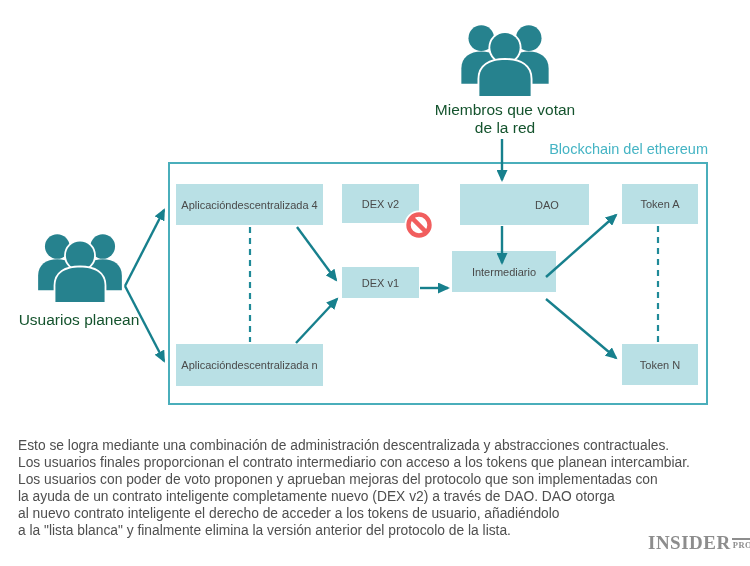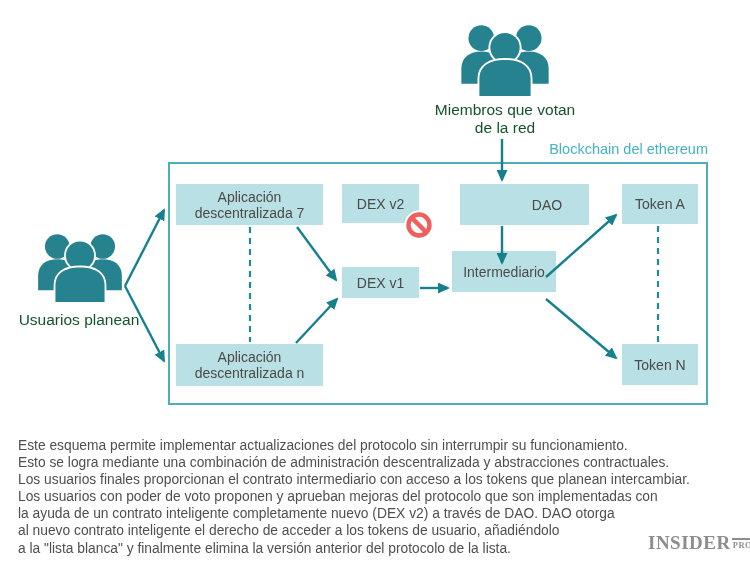--- a/index.html
+++ b/index.html
@@ -18,22 +18,22 @@
     position:absolute;left:168px;top:162px;width:536px;height:239px;
     border:2px solid #4aaebb;background:transparent;
   }
   .frame-label{
     position:absolute;left:420px;top:141px;width:288px;text-align:right;
     color:#45b4c4;font-size:14.5px;font-weight:500;
   }
   
   .node{
     position:absolute;background:#b9e0e5;color:#4a4a4a;
-    display:flex;flex-direction:column;align-items:center;justify-content:center;
-    font-size:14px;font-weight:500;line-height:16px;text-align:center;z-index:2;
+    display:flex;flex-direction:row;align-items:center;justify-content:center;
+    font-size:11px;font-weight:500;line-height:16px;text-align:center;z-index:2;
   }
   .node span{display:block;}
   .n-app1{left:176px;top:184px;width:147px;height:41px;}
   .n-dexv2{left:342px;top:184px;width:77px;height:39px;}
   .n-dao{left:460px;top:184px;width:84px;height:41px;padding-left:45px;}
   .n-tokena{left:622px;top:184px;width:76px;height:40px;}
   .n-dexv1{left:342px;top:267px;width:77px;height:31px;}
   .n-inter{left:452px;top:251px;width:104px;height:41px;text-align:center;}
   .n-appn{left:176px;top:344px;width:147px;height:42px;}
   .n-tokenn{left:622px;top:344px;width:76px;height:41px;}
@@ -97,21 +97,21 @@
         <circle cx="50" cy="27" r="15.5"></circle>
         <path d="M23,78 V60 C23,46 34,40 50,40 C66,40 77,46 77,60 V78 Z"></path>
       </g>
     </g>
   </svg>
 
   <div class="actor-label" style="left:6px;top:311px;width:146px;">Usuarios planean</div>
 
   <div class="node n-app1">
     <span>Aplicación</span>
-    <span>descentralizada 7</span>
+    <span>descentralizada 4</span>
   </div>
   <div class="node n-dexv2">
     <span>DEX v2</span>
   </div>
   <div class="node n-dao">
     <span>DAO</span>
   </div>
   <div class="node n-tokena">
     <span>Token A</span>
   </div>
@@ -152,21 +152,20 @@
     </g>
     <g>
       <circle cx="419" cy="225" r="10.5" fill="none" stroke="#ffffff" stroke-width="8"></circle>
       <line x1="411.6" y1="217.6" x2="426.4" y2="232.4" stroke="#ffffff" stroke-width="8"></line>
       <circle cx="419" cy="225" r="10.5" fill="none" stroke="#f15e5e" stroke-width="4.4"></circle>
       <line x1="411.6" y1="217.6" x2="426.4" y2="232.4" stroke="#f15e5e" stroke-width="4.4"></line>
     </g>
   </svg>
 
   <div class="description">
-    <div>Este esquema permite implementar actualizaciones del protocolo sin interrumpir su funcionamiento.</div>
     <div>Esto se logra mediante una combinación de administración descentralizada y abstracciones contractuales.</div>
     <div>Los usuarios finales proporcionan el contrato intermediario con acceso a los tokens que planean intercambiar.</div>
     <div>Los usuarios con poder de voto proponen y aprueban mejoras del protocolo que son implementadas con</div>
     <div>la ayuda de un contrato inteligente completamente nuevo (DEX v2) a través de DAO. DAO otorga</div>
     <div>al nuevo contrato inteligente el derecho de acceder a los tokens de usuario, añadiéndolo</div>
     <div>a la "lista blanca"  y finalmente elimina la versión anterior del protocolo de la lista.</div>
   </div>
 
   <div class="logo">
     <span class="logo-brand">INSIDER</span>

